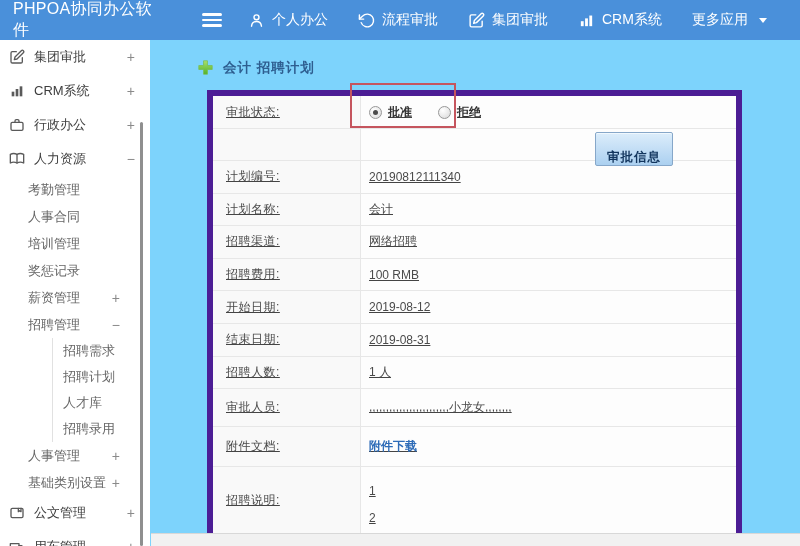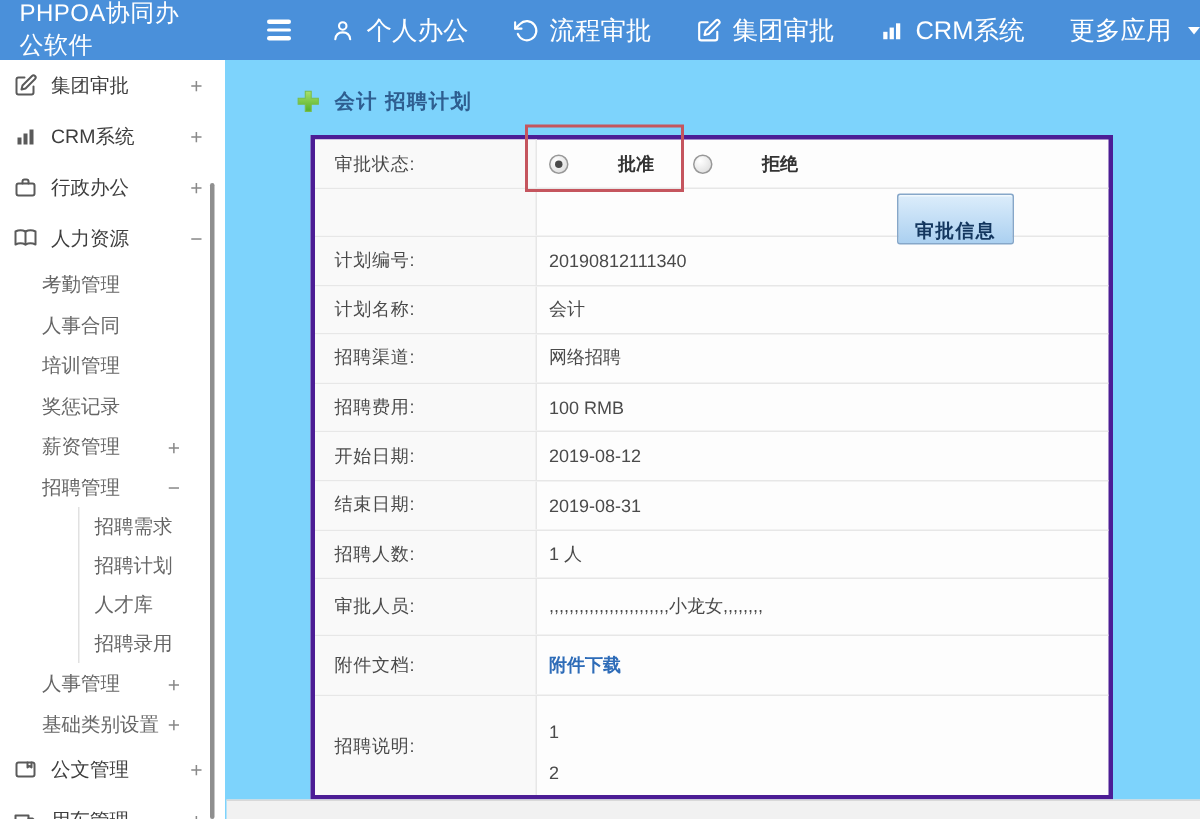--- a/index.html
+++ b/index.html
@@ -11,21 +11,21 @@
   }
 
   
   .topbar {
     position:absolute; top:0; left:0; width:800px; height:40px;
     background:#4a90da; color:#fff; display:flex; align-items:center;
   }
   .logo { width:160px; padding-left:13px; font-size:16px; font-weight:500; letter-spacing:.3px; }
   .hamburger { margin-left:42px; width:20px; height:14px; display:flex; flex-direction:column; justify-content:space-between; cursor:pointer; }
   .hamburger span { display:block; height:2.6px; border-radius:2px; background:#fff; }
-  .topnav { display:flex; align-items:center; margin-left:26px; gap:30px; font-size:17px; }
+  .topnav { display:flex; align-items:center; margin-left:26px; gap:30px; font-size:14px; }
   .topnav-item { display:flex; align-items:center; gap:7px; cursor:pointer; white-space:nowrap; }
   .topnav-item svg { width:17px; height:17px; }
   .icon-stroke { fill:none; stroke:currentColor; stroke-width:2; stroke-linecap:round; stroke-linejoin:round; }
   .icon-fill   { fill:currentColor; stroke:none; }
   .caret-down { width:0; height:0; margin-left:4px; border-left:4.5px solid transparent; border-right:4.5px solid transparent; border-top:5px solid #fff; }
 
   
   .sidebar { position:absolute; top:40px; left:0; width:150px; bottom:0; background:#fff; }
   .s-item { display:flex; align-items:center; cursor:pointer; }
   .s-item .toggle { margin-left:auto; color:#8a8a8a; font-size:14px; line-height:1; }
@@ -35,36 +35,36 @@
   .sub-group { margin-left:52px; border-left:1px solid #e1e1e1; }
   .sub-group .s-item { height:26px; padding-left:10px; color:#666; }
   .scroll-thumb { position:absolute; left:140px; top:82px; bottom:0; width:3px; background:#8f8f8f; border-radius:2px; cursor:pointer; }
 
   
   .main { position:absolute; left:150px; top:40px; right:0; bottom:0; background:#7dd3fc; }
   .title-row { display:flex; align-items:center; gap:9px; padding:14px 0 0 47px; height:41px; }
   .plus-icon svg { width:17px; height:17px; display:block; }
   .page-title { color:#2e5e90; font-weight:bold; font-size:13.5px; letter-spacing:1px; }
 
-  .form-table { margin:9px 0 0 57px; width:535px; background:#fdfdfd; border:3px solid #4c1d95; }
+  .form-table { margin:9px 0 0 57px; width:535px; background:#fdfdfd; border:6px solid #4c1d95;text-decoration:underline; }
   .trow { display:flex; border-bottom:1px solid #e7e7e7; }
   .trow:last-child { border-bottom:none; }
   .tlabel { width:148px; flex:none; background:#f9f9f9; border-right:1px solid #e7e7e7;
             display:flex; align-items:center; padding-left:13px; font-size:12px; color:#4a4a4a; letter-spacing:.5px; }
   .tvalue { flex:1; display:flex; align-items:center; padding-left:8px; font-size:12px; color:#4a4a4a; position:relative; }
   .row-status{height:33px} .row-btn{height:32px} .row-std{height:32.6px}
   .row-people{height:38px} .row-attach{height:40px} .row-desc{height:66px}
   .row-desc .tvalue { align-items:flex-start; padding-top:11px; line-height:27px; white-space:pre-line; }
 
   .radio-group { display:flex; align-items:center; gap:6px; font-weight:bold; color:#333; }
   .radio { width:13px; height:13px; border-radius:50%; border:1px solid #989898;
            background:radial-gradient(circle at 35% 30%, #ffffff, #d8d8d8); position:relative; cursor:pointer; flex:none; }
   .radio.selected::after { content:""; position:absolute; left:3px; top:3px; width:5px; height:5px; border-radius:50%; background:#4a4a4a; }
   .radio + .radio-label { margin-right:20px; }
-  .radio-label { cursor:default;margin-left:27px; }
+  .radio-label { cursor:default; }
 
   .approve-btn { position:absolute; right:63px; top:3px; height:25px; padding:16px 11px;
                  background:linear-gradient(#dcedfb,#abd0f0); border:1px solid #86a7c9; border-radius:2px;
                  color:#13365e; font-weight:bold; font-size:12.5px; letter-spacing:1px; cursor:pointer;
                  box-shadow:inset 0 1px 0 #f0f8fe; font-family:inherit; }
 
   .attach-link { color:#2e6cb8; font-weight:bold; text-decoration:none; cursor:pointer; }
 
   .annotation-box { position:absolute; left:350px; top:83px; width:106px; height:45px;
                     border:2px solid #c5555e; z-index:9; pointer-events:none; }

